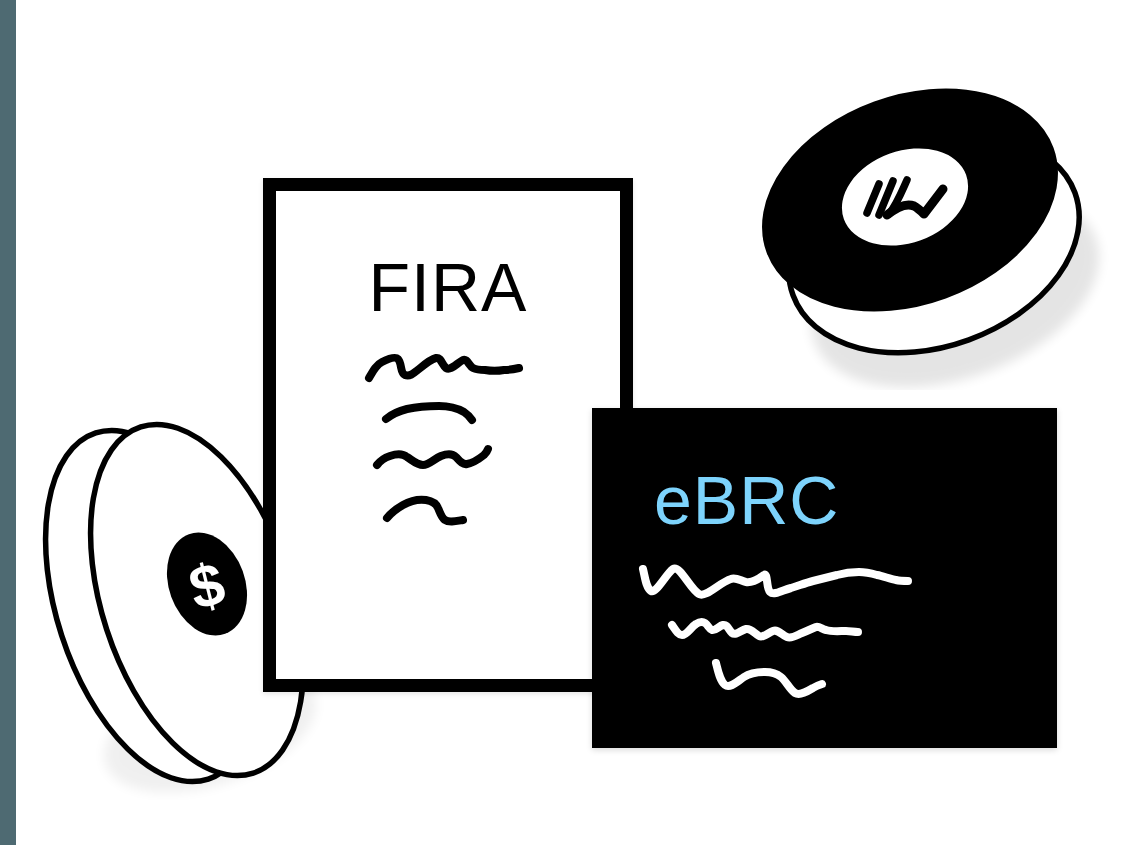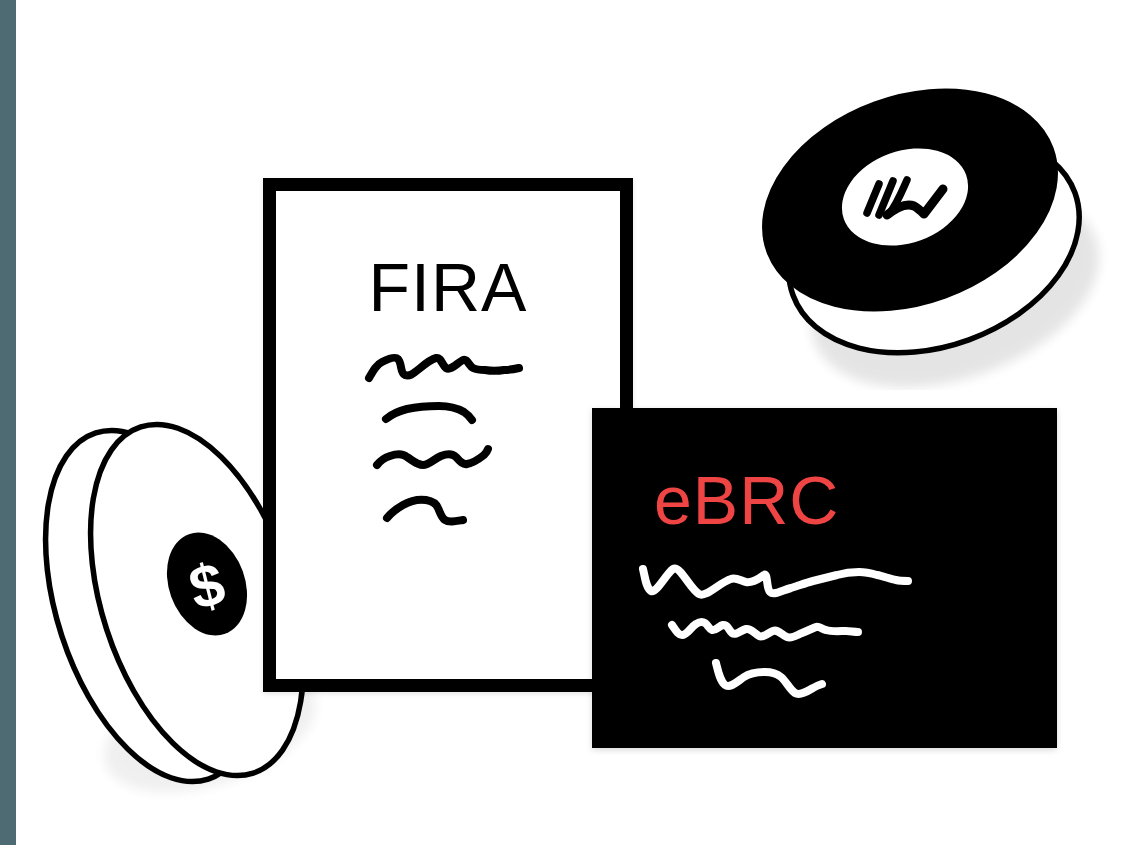--- a/index.html
+++ b/index.html
@@ -37,21 +37,21 @@
     position:absolute;left:592px;top:408px;
     width:465px;height:340px;
     background:#000000;
     z-index:3;
     box-shadow:0 2px 6px rgba(0,0,0,0.15);
   }
   .card-ebrc .doc-title{
     position:absolute;left:62px;top:58px;
     font-size:68px;line-height:68px;font-weight:400;
     letter-spacing:1px;
-    color:#ef4444;
+    color:#7dd3fc;
   }
   .squiggles{position:absolute;left:0;top:0;pointer-events:none;}
   svg text.dollar{
     font-family:"Liberation Sans", sans-serif;
     font-weight:700;font-size:60px;
   }
 </style>
 </head>
 <body>
 

